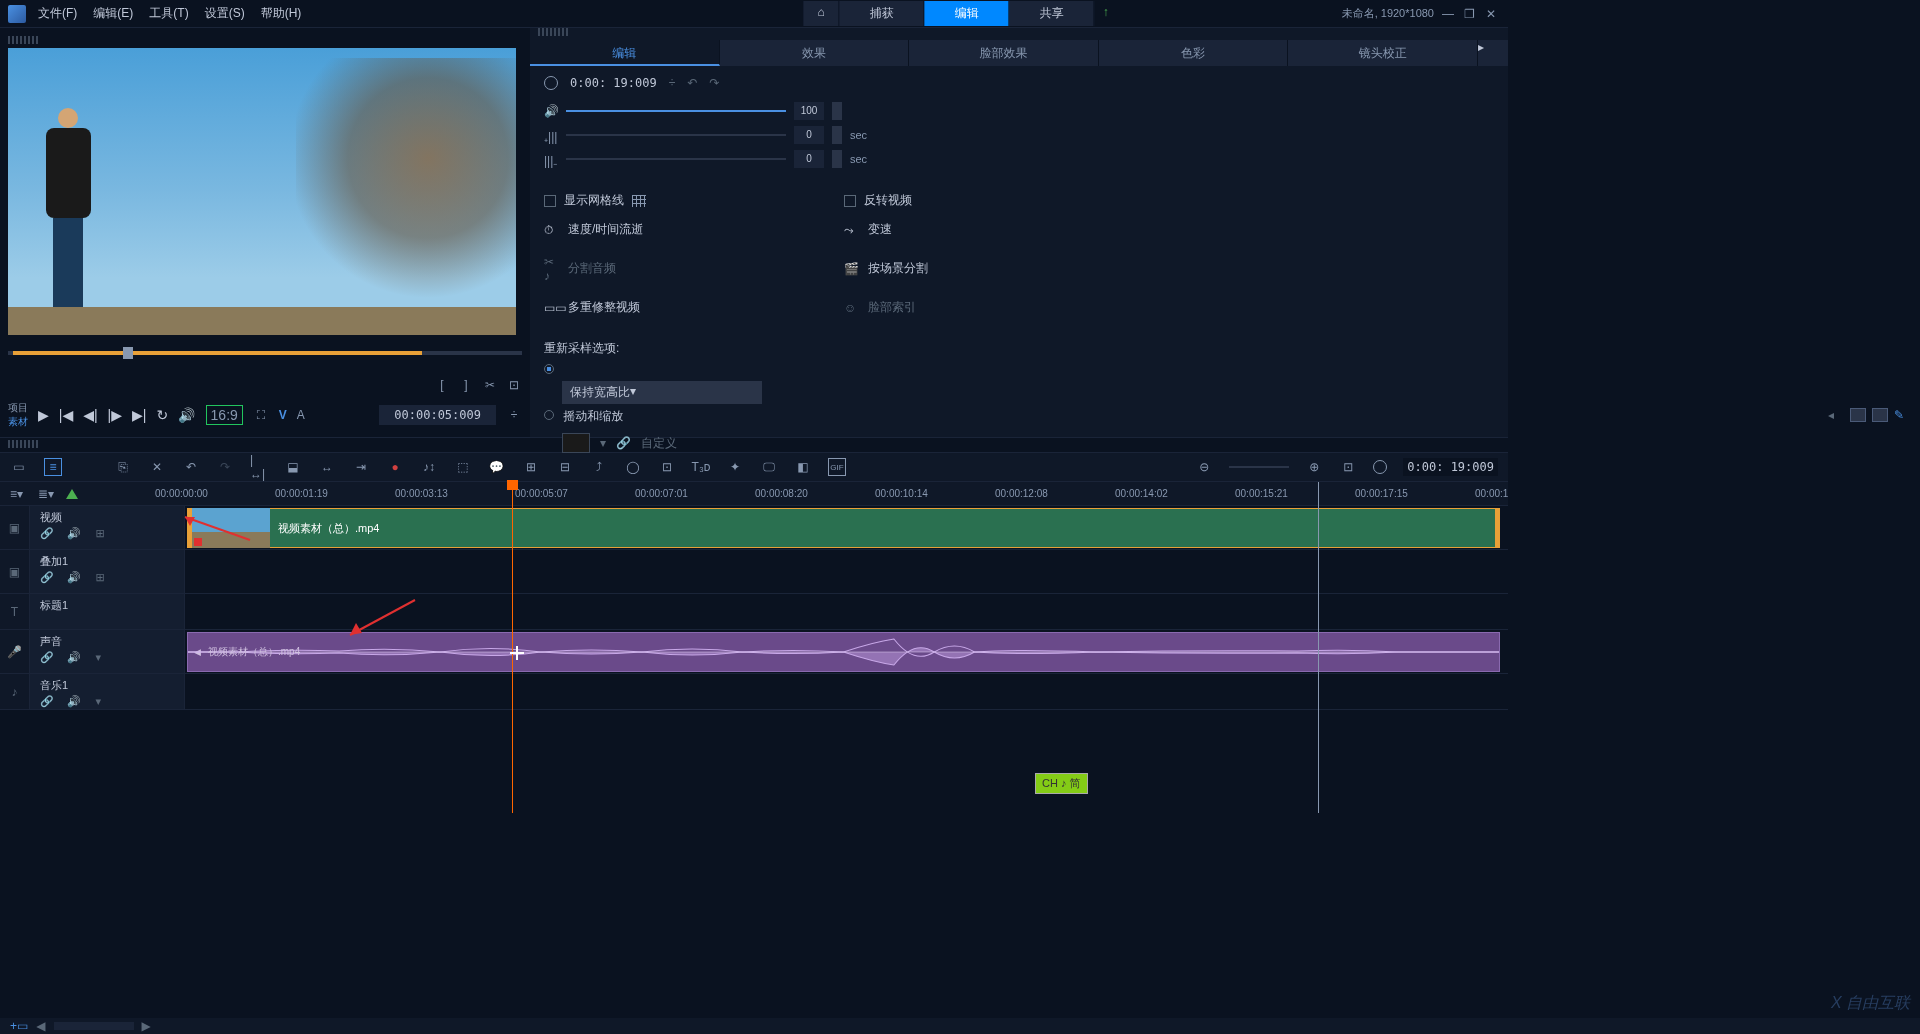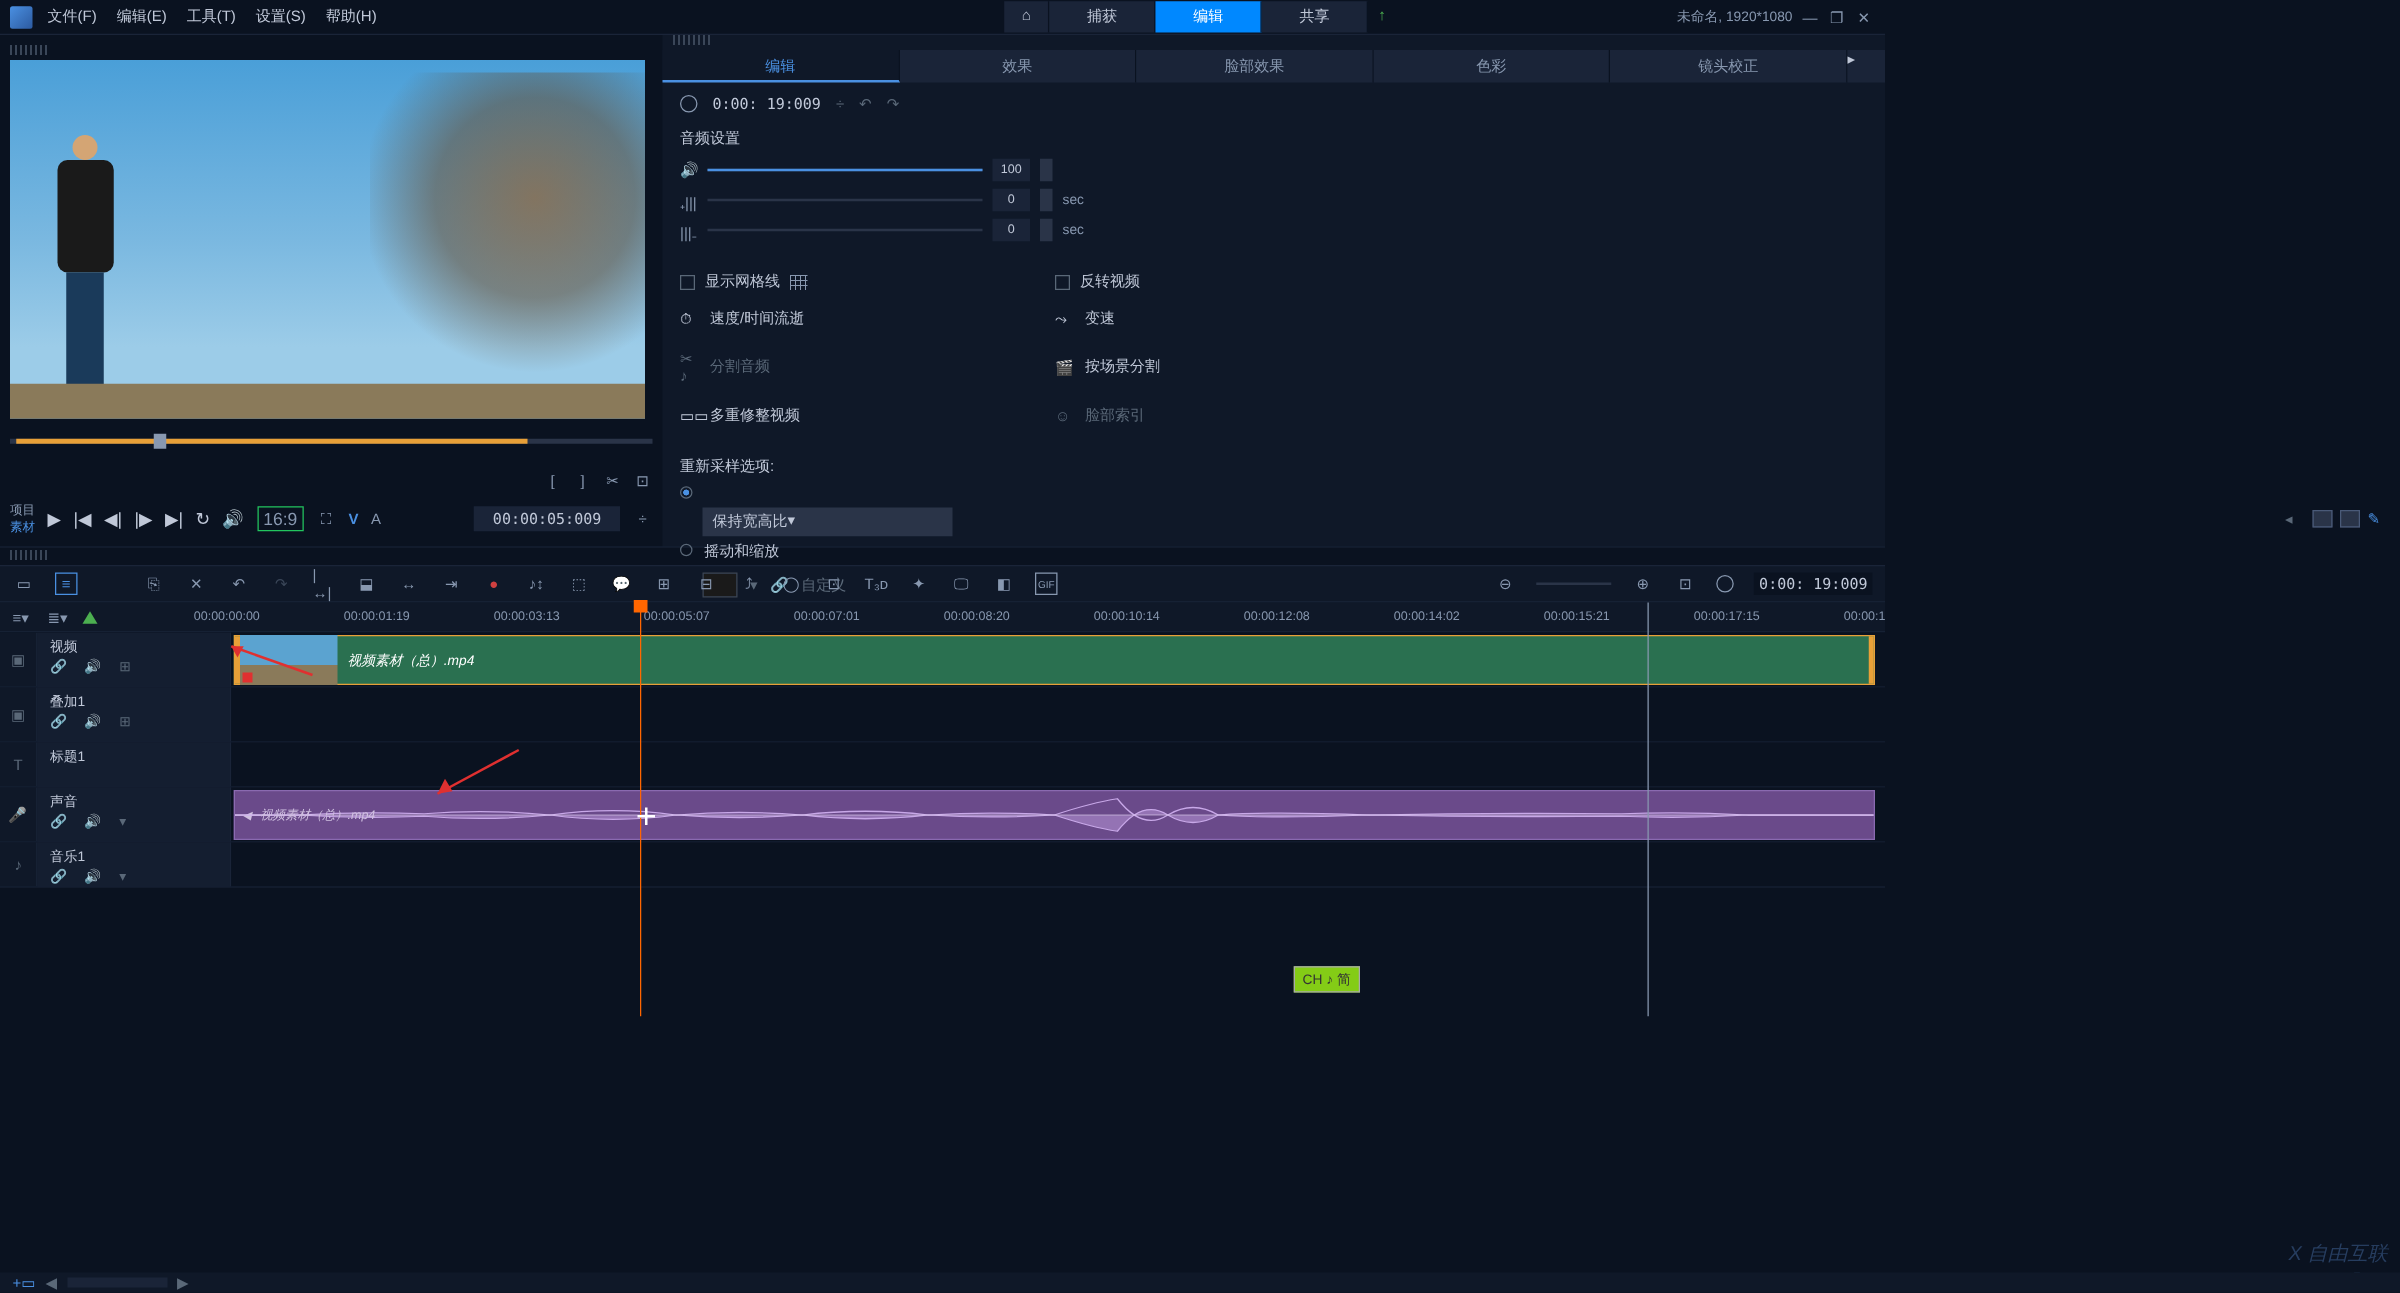--- a/index.html
+++ b/index.html
@@ -105,21 +105,21 @@
 .playhead-top { position: absolute; left: -5px; top: -2px; width: 11px; height: 10px; background: #ff6600; }
 .marker-line { position: absolute; left: 1163px; top: 0; width: 1px; height: 340px; background: #8898b0; z-index: 5; }
 
 
 .tracks-area { background: #0a1220; height: 280px; position: relative; overflow: hidden; }
 .track { height: 44px; display: flex; border-bottom: 1px solid #1a2438; }
 .track-header { width: 155px; background: #141e30; padding: 4px 10px; border-right: 1px solid #1a2438; }
 .track-header .track-name { color: #c0c8d8; font-size: 11px; margin-bottom: 2px; }
 .track-header .track-icons { display: flex; gap: 14px; color: #5a6878; font-size: 11px; }
 .track-type-icon { width: 30px; background: #0f1828; display: flex; align-items: center; justify-content: center; color: #5a6878; border-right: 1px solid #1a2438; }
-.track-content { flex: 1; position: relative; background: #0a1220; font-style: italic; }
+.track-content { flex: 1; position: relative; background: #0a1220; }
 
 .clip-video { position: absolute; left: 2px; top: 2px; right: 8px; height: 40px; background: #2a7050; border: 1px solid #e8a038; display: flex; align-items: center; }
 .clip-video-handle { width: 4px; height: 100%; background: #e8a038; }
 .clip-thumb { width: 78px; height: 40px; background: linear-gradient(180deg, #5ba3d0 60%, #8a7a5a 60%); display: inline-block; position: relative; }
 .clip-thumb::after { content: ''; position: absolute; left: 2px; bottom: 2px; width: 8px; height: 8px; background: #e03030; }
 .clip-label { margin-left: 8px; color: #fff; font-size: 11px; }
 
 .clip-audio { position: absolute; left: 2px; top: 2px; right: 8px; height: 40px; background: #6a4a8a; border: 1px solid #8a6ab0; display: flex; align-items: center; padding-left: 6px; }
 .clip-audio-label { color: #d0c0e0; font-size: 10px; position: absolute; left: 20px; z-index: 2; }
 .waveform { position: absolute; left: 0; right: 0; top: 50%; transform: translateY(-50%); height: 30px; }
@@ -231,21 +231,20 @@
       <div class="prop-tab-end">▸</div>
     </div>
     <div class="prop-body">
       <div class="prop-time-row">
         <span class="clock-icon"></span>
         <span class="prop-time">0:00: 19:009</span>
         <span style="color:#5a6878">÷</span>
         <span class="undo-btn">↶</span>
         <span class="undo-btn">↷</span>
       </div>
-      <div class="section-label">音频设置</div>
       <div class="prop-slider-row">
         <span class="prop-icon">🔊</span>
         <div class="prop-slider">
             <div class="prop-slider-fill"></div>
           </div>
         <span class="prop-value">100</span>
         <span class="prop-spinner"></span>
         <span class="prop-unit"></span>
       </div>
       <div class="prop-slider-row">

